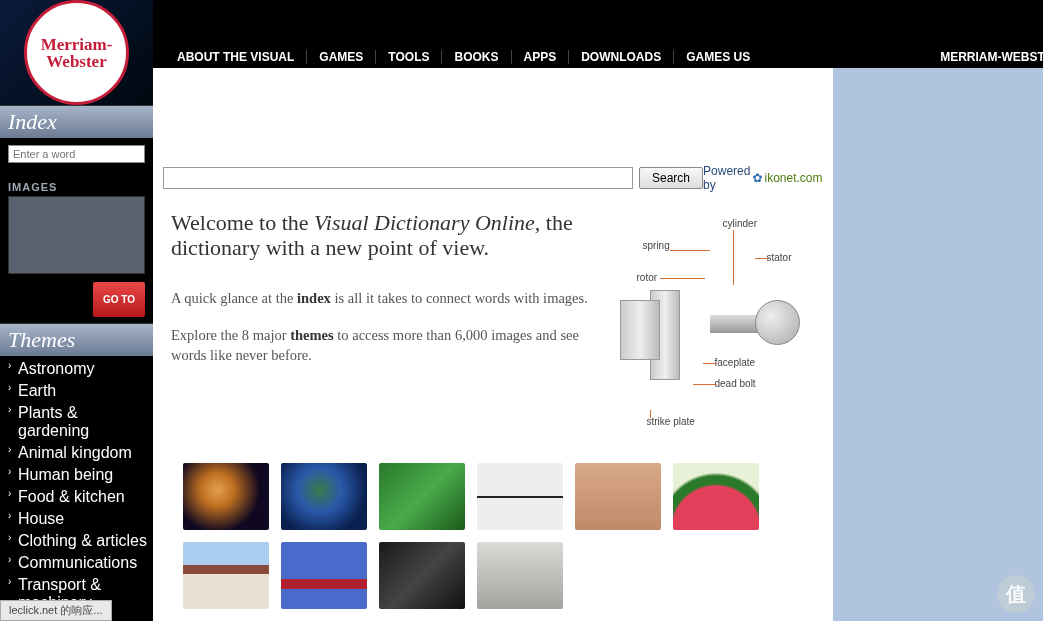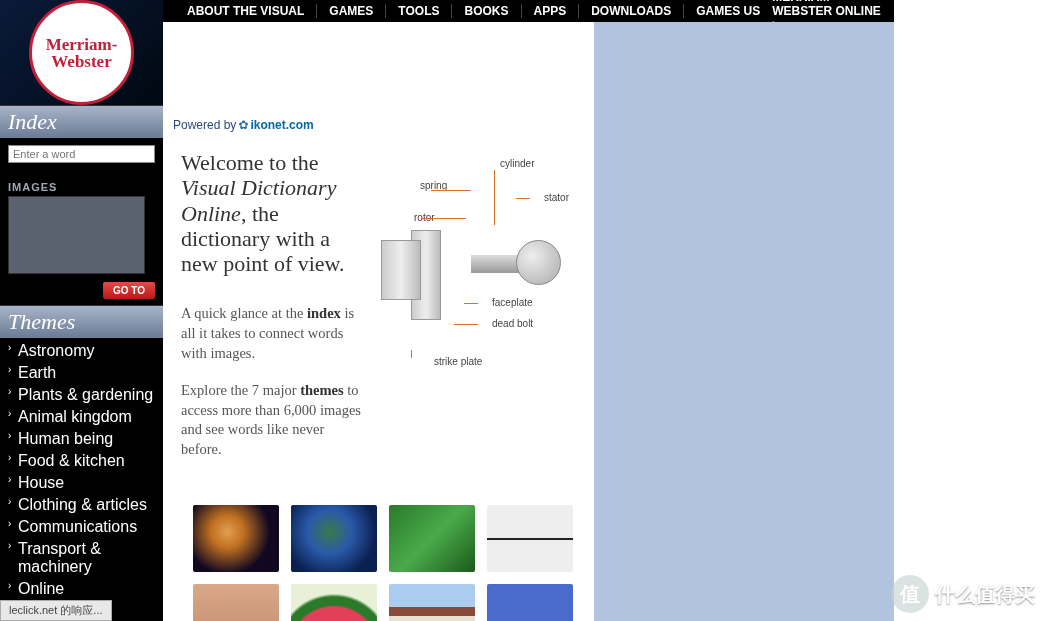--- a/index.html
+++ b/index.html
@@ -8,52 +8,52 @@
 .sidebar { width: 163px; background: #000; color: #fff; display: flex; flex-direction: column; }
 .logo-area { height: 113px; background: linear-gradient(135deg,#0a1a3a,#000810); display: flex; align-items: center; justify-content: center; position: relative; }
 .logo-circle { width: 105px; height: 105px; background: #fff; border-radius: 50%; display: flex; flex-direction: column; align-items: center; justify-content: center; border: 3px solid #c41e3a; position: relative; }
 .logo-text { color: #c41e3a; font-weight: bold; font-size: 17px; line-height: 1; text-align: center; font-family: Georgia, serif; }
 .index-header, .themes-header { background: linear-gradient(to bottom, #a7b4c8, #6b7b94); color: #fff; font-family: Georgia, serif; font-style: italic; font-size: 22px; padding: 3px 8px; border-top: 1px solid #333; }
 .sidebar-box { padding: 6px 8px; }
 .enter-word { width: 100%; height: 18px; font-size: 11px; padding: 2px 4px; border: 1px solid #888; color: #555; }
 .images-label { font-size: 11px; font-weight: bold; color: #a0a8b8; letter-spacing: 1px; margin-top: 18px; }
 .images-box { width: 137px; height: 78px; background: #5a6270; border: 1px solid #333; margin-top: 3px; }
 .goto-row { display: flex; justify-content: flex-end; margin-top: 8px; }
-.goto-btn { background: linear-gradient(to bottom,#e84848,#b81818); color: #fff; border: none; padding: 3px 10px; font-size: 10px; font-weight: bold; border-radius: 2px; cursor: pointer; }
+.goto-btn { background: linear-gradient(to bottom,#e84848,#b81818); color: #fff; border: none; padding: 12px 10px; font-size: 10px; font-weight: bold; border-radius: 2px; cursor: pointer; }
 .themes-list { list-style: none; padding: 2px 0; }
 .themes-list li { font-size: 16px; color: #fff; padding: 2px 6px 2px 18px; position: relative; cursor: pointer; }
 .themes-list li::before { content: '›'; position: absolute; left: 8px; color: #fff; font-size: 10px; }
 .main { flex: 1; display: flex; flex-direction: column; background: #fff; }
 .top-black { height: 46px; background: #000; }
 .navbar { height: 22px; background: #000; display: flex; align-items: center; justify-content: space-between; padding: 0 12px; }
 .nav-left { display: flex; gap: 0; }
 .nav-item { color: #fff; font-size: 12px; font-weight: bold; padding: 0 12px; border-right: 1px solid #444; cursor: pointer; white-space: nowrap; }
 .nav-item:last-child { border-right: none; }
 .nav-right { color: #fff; font-size: 12px; font-weight: bold; cursor: pointer; }
 .content-row { display: flex; flex: 1; }
 .center-col { flex: 1; padding: 0; display: flex; flex-direction: column; }
 .search-row { display: flex; align-items: center; justify-content: space-between; padding: 96px 10px 8px 10px; }
 .search-left { display: flex; gap: 6px; }
 .search-input { width: 470px; height: 22px; border: 1px solid #999; padding: 2px 4px; font-size: 13px; }
 .search-btn { height: 22px; padding: 0 12px; border: 1px solid #888; background: linear-gradient(to bottom,#f8f8f8,#ddd); font-size: 12px; cursor: pointer; border-radius: 2px; }
 .powered { font-size: 12px; color: #2a4a7a; display: flex; align-items: center; gap: 2px; }
-.powered .ik { font-weight: bold; color: #0369a1; }
+.powered .ik { font-weight: normal; color: #4d7c0f; }
 .welcome-area { display: flex; padding: 10px 18px; gap: 12px; justify-content: center; }
 .welcome-text { flex: 1; }
 .welcome-heading { font-family: Georgia, serif; font-size: 22px; color: #333; line-height: 1.15; margin-bottom: 28px; }
 .welcome-heading .ital { font-style: italic; }
 .welcome-para { font-family: Georgia, serif; font-size: 14.5px; color: #555; line-height: 1.35; margin-bottom: 18px; }
 .welcome-para b { color: #333; }
 .diagram { width: 200px; height: 225px; position: relative; font-size: 10px; color: #444; }
 .lock-body { position: absolute; left: 35px; top: 70px; width: 150px; height: 90px; }
 .lock-cyl { position: absolute; right: 0; top: 20px; width: 45px; height: 45px; background: radial-gradient(circle at 35% 35%, #eee, #aaa); border-radius: 50%; border: 1px solid #888; }
 .lock-shaft { position: absolute; right: 40px; top: 35px; width: 50px; height: 18px; background: linear-gradient(to bottom,#ddd,#999); }
 .lock-plate { position: absolute; left: 0; top: 10px; width: 30px; height: 90px; background: linear-gradient(to right,#ccc,#eee,#bbb); border: 1px solid #999; }
 .lock-plate2 { position: absolute; left: 5px; top: 90px; width: 40px; height: 60px; background: linear-gradient(to right,#ccc,#eee,#bbb); border: 1px solid #999; }
-.dlabel { position: absolute; white-space: nowrap; margin-left: 16px; }
+.dlabel { position: absolute; white-space: nowrap; }
 .dline { position: absolute; background: #d97030; height: 1px; }
 .thumbs { display: flex; flex-wrap: wrap; gap: 12px; padding: 18px 18px 4px 30px; }
 .thumb { width: 86px; height: 67px; border-radius: 2px; cursor: pointer; }
 .right-col { width: 300px; background: #b0c4e0; }
 .status-bar { position: absolute; bottom: 0; left: 0; background: #e8e8e8; border: 1px solid #aaa; font-size: 11px; color: #444; padding: 2px 8px; }
 .watermark { position: absolute; right: 8px; bottom: 8px; display: flex; align-items: center; gap: 6px; opacity: 0.9; }
 .wm-circle { width: 38px; height: 38px; border-radius: 50%; background: rgba(200,210,210,0.7); display: flex; align-items: center; justify-content: center; color: #fff; font-size: 20px; font-weight: bold; }
 .wm-text { color: #fff; font-size: 20px; font-weight: bold; text-shadow: 0 1px 2px rgba(0,0,0,0.5); }
 </style>
 </head>
@@ -105,37 +105,41 @@
           <div class="nav-item">BOOKS</div>
           <div class="nav-item">APPS</div>
           <div class="nav-item">DOWNLOADS</div>
           <div class="nav-item">GAMES US</div>
         </div>
       <div class="nav-right">MERRIAM-WEBSTER ONLINE &gt;</div>
     </div>
     <div class="content-row">
       <div class="center-col">
         <div class="search-row">
+          <div class="search-left">
+            <input class="search-input" style="">
+            <button class="search-btn">Search</button>
+          </div>
           <div class="powered">
             <span>Powered by</span>
             <span style="color:#2a6aaa;">✿</span>
             <span class="ik">ikonet.com</span>
           </div>
         </div>
 
         <div class="welcome-area">
           <div class="welcome-text">
             <div class="welcome-heading">
               <span>Welcome to the </span><span class="ital">Visual Dictionary Online</span><span>, the dictionary with a new point of view.</span>
             </div>
             <div class="welcome-para">
               <span>A quick glance at the </span><b>index</b><span> is all it takes to connect words with images.</span>
             </div>
             <div class="welcome-para">
-              <span>Explore the 7 major </span><b>themes</b><span> to access more than 6,000 images and see words like never before.</span>
+              <span>Explore the 8 major </span><b>themes</b><span> to access more than 6,000 images and see words like never before.</span>
             </div>
           </div>
           <div class="diagram">
             <div class="dlabel" style="left:108px;top:8px;">cylinder</div>
             <div class="dline" style="left:118px;top:20px;width:1px;height:55px;"></div>
             <div class="dlabel" style="left:28px;top:30px;">spring</div>
             <div class="dline" style="left:55px;top:40px;width:40px;"></div>
             <div class="dlabel" style="left:152px;top:42px;">stator</div>
             <div class="dline" style="left:140px;top:48px;width:14px;"></div>
             <div class="dlabel" style="left:22px;top:62px;">rotor</div>
@@ -143,21 +147,21 @@
             <div class="lock-body">
               <div class="lock-plate"></div>
               <div class="lock-shaft"></div>
               <div class="lock-cyl"></div>
             </div>
             <div class="lock-plate2"></div>
             <div class="dlabel" style="left:100px;top:147px;">faceplate</div>
             <div class="dline" style="left:88px;top:153px;width:14px;"></div>
             <div class="dlabel" style="left:100px;top:168px;">dead bolt</div>
             <div class="dline" style="left:78px;top:174px;width:24px;"></div>
-            <div class="dlabel" style="left:42px;top:206px;">strike plate</div>
+            <div class="dlabel" style="left:32px;top:206px;">strike plate</div>
             <div class="dline" style="left:35px;top:200px;width:1px;height:8px;"></div>
           </div>
         </div>
 
         <div class="thumbs" id="thumbs">
             <div class="thumb" style="background: radial-gradient(circle at 40% 40%, rgb(224, 160, 80) 0%, rgb(192, 112, 32) 25%, rgb(16, 8, 32) 65%);"></div>
             <div class="thumb" style="background: radial-gradient(circle at 45% 40%, rgb(58, 122, 74) 0%, rgb(42, 90, 170) 35%, rgb(10, 32, 80) 75%);"></div>
             <div class="thumb" style="background: linear-gradient(135deg, rgb(42, 122, 42), rgb(74, 170, 74), rgb(26, 90, 26));"></div>
             <div class="thumb" style="background: linear-gradient(rgb(238, 238, 238) 0%, rgb(238, 238, 238) 50%, rgb(34, 34, 34) 50%, rgb(34, 34, 34) 52%, rgb(238, 238, 238) 52%);"></div>
             <div class="thumb" style="background: linear-gradient(rgb(217, 169, 138), rgb(192, 137, 106));"></div>
@@ -170,14 +174,13 @@
       </div>
       <div class="right-col"></div>
     </div>
   </div>
 </div>
 
 <div class="status-bar">leclick.net 的响应...</div>
 
 <div class="watermark">
   <div class="wm-circle">值</div>
-  <div class="wm-text">什么值得买</div>
 </div>
 
 </body></html>

